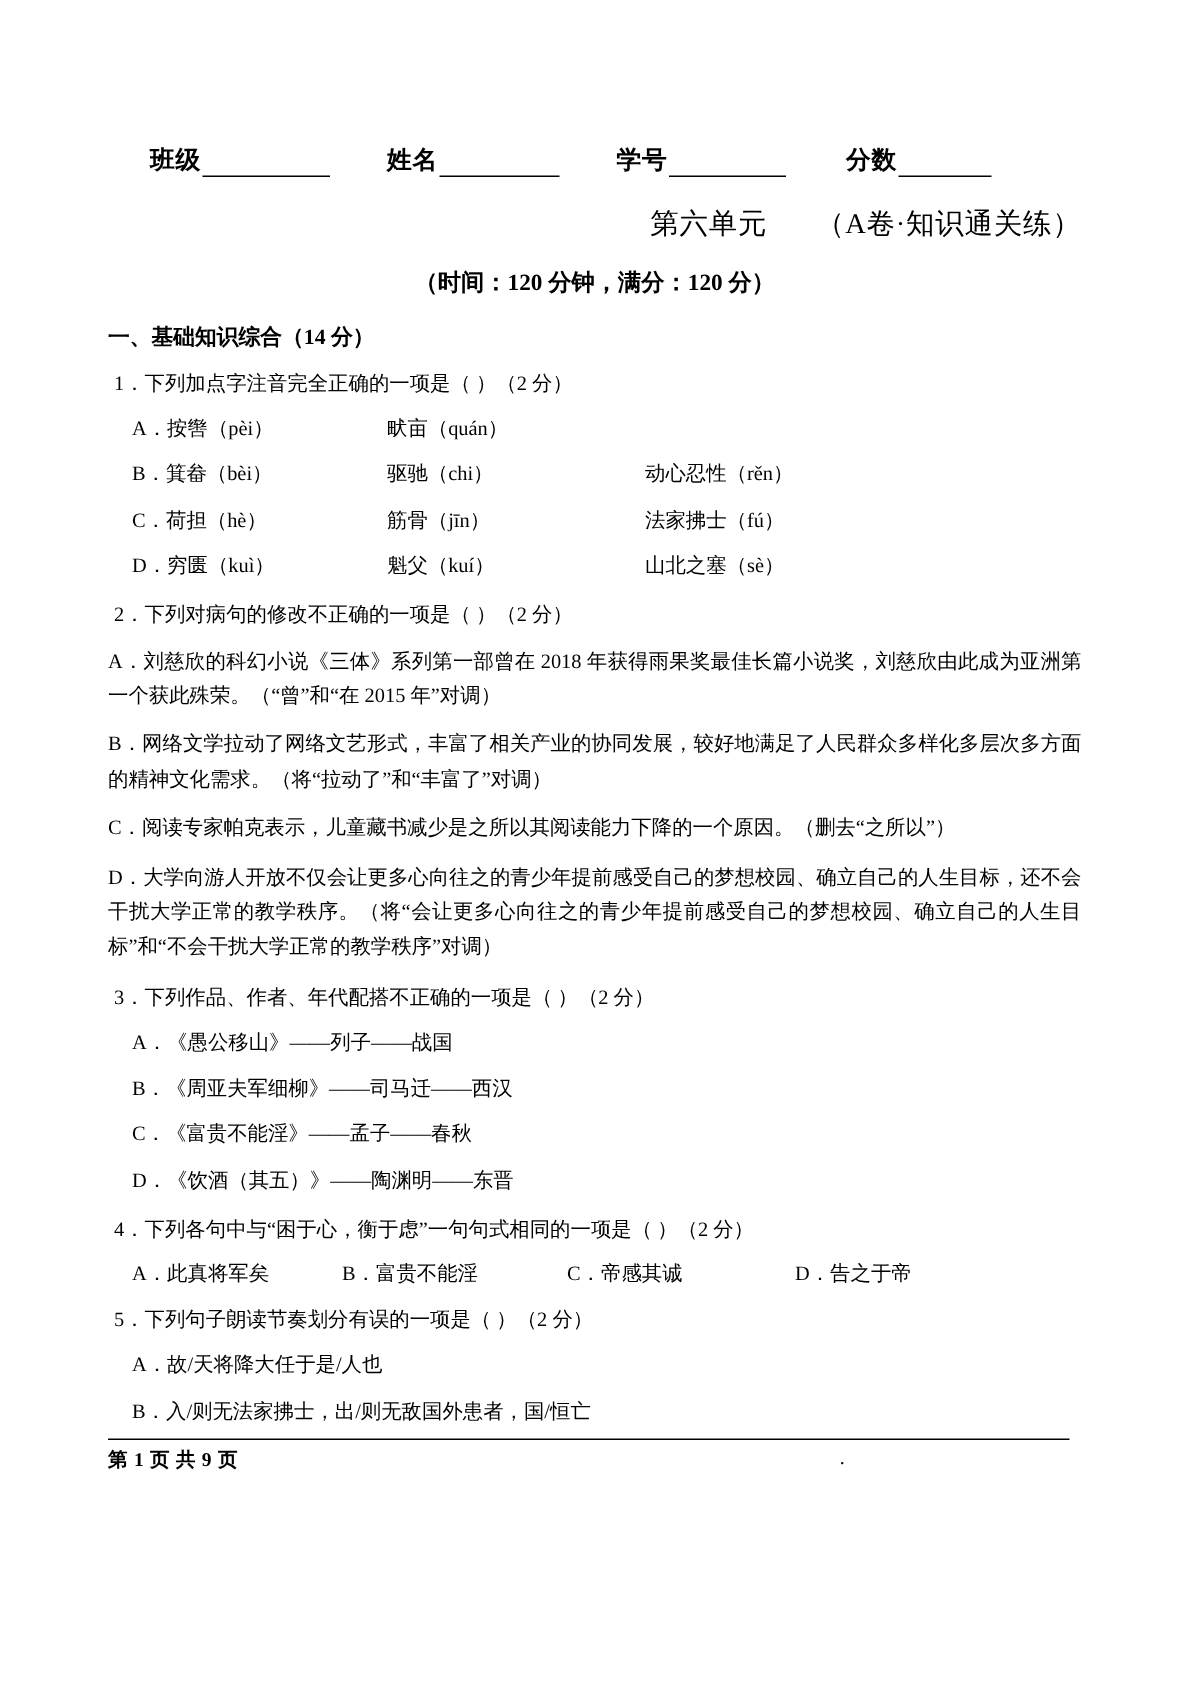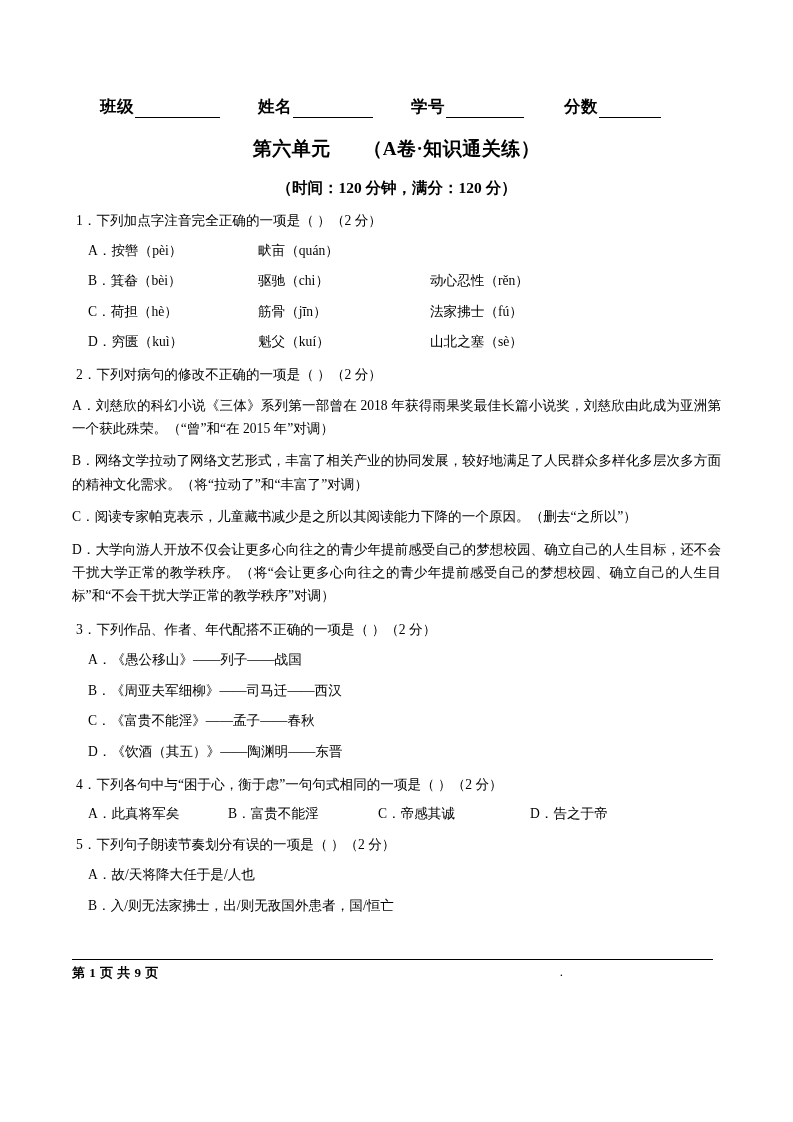--- a/index.html
+++ b/index.html
@@ -49,23 +49,23 @@
   .w-85 { width: 85px; }
   .w-80 { width: 80px; }
   .w-78 { width: 78px; }
   .w-62 { width: 62px; }
   .gap-1 { width: 38px; }
   .gap-2 { width: 38px; }
   .gap-3 { width: 40px; }
 
   
   .doc-title {
-    text-align: center;
+    text-align: right;
     font-size: 19px;
-    font-weight: bold;
+    font-weight: normal;
     margin: 16px 0 0 0;
     letter-spacing: 0.5px;
   }
   .doc-title .sep { display: inline-block; width: 22px; }
   .doc-sub {
     text-align: center;
     font-size: 15.5px;
     font-weight: bold;
     margin: 16px 0 0 0;
   }
@@ -167,20 +167,21 @@
     </span>
   </div>
 
   <div class="doc-title">
     <span>第六单元</span>
     <span class="sep"></span>
     <span>（A卷·知识通关练）</span>
   </div>
   <div class="doc-sub">（时间：120 分钟，满分：120 分）</div>
 
+  <div class="sec-head">一、基础知识综合（14 分）</div>
 
   <div class="q">1．下列加点字注音完全正确的一项是（        ）（2 分）</div>
 
   <div class="opt-row">
     <span class="cell ow1">A．按辔（pèi）</span>
     <span class="cell ow2">畎亩（quán）</span>
   </div>
   <div class="opt-row">
     <span class="cell ow1">B．箕畚（bèi）</span>
     <span class="cell ow2">驱驰（chi）</span>

